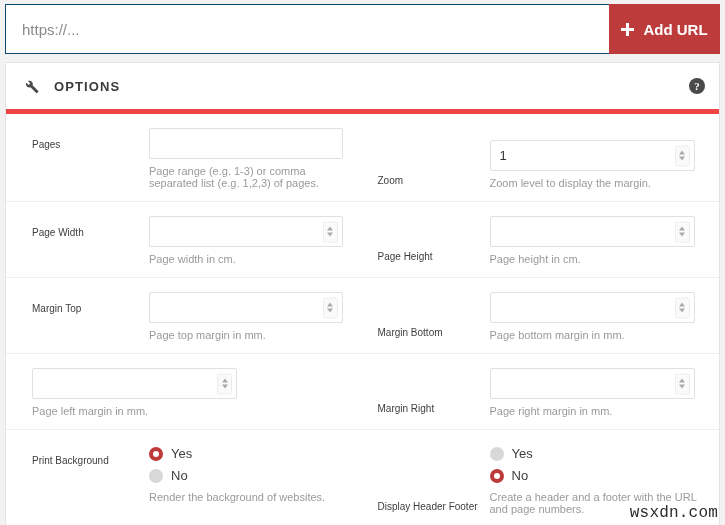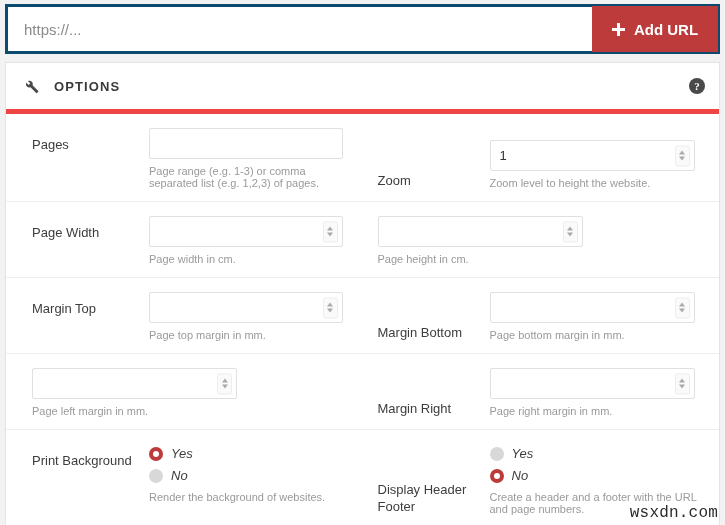--- a/index.html
+++ b/index.html
@@ -16,37 +16,37 @@
     background: #f2f2f2;
   }
 
   
   .url-bar {
     display: flex;
     align-items: stretch;
     height: 50px;
     margin: 4px 5px 0 5px;
     background: #fff;
-    border: 3px solid #0c4a6e;
+    border: 1px solid #0c4a6e;
     box-sizing: border-box;
   }
   .url-input {
     flex: 1 1 auto;
     border: none;
     outline: none;
     font-family: "Liberation Sans", sans-serif;
     font-size: 15px;
     color: #333;
     padding: 0 16px;
     background: transparent;
   }
   .url-input::placeholder { color: #8b8b8b; }
   .add-url-btn {
     flex: 0 0 auto;
-    width: 126px;
+    width: 111px;
     margin: -1px -1px -1px 0;
     background: #bd3b3b;
     color: #fff;
     border: none;
     font-family: "Liberation Sans", sans-serif;
     font-size: 15px;
     font-weight: 700;
     display: flex;
     align-items: center;
     justify-content: center;
@@ -124,21 +124,21 @@
   .col {
     display: flex;
     width: 50%;
     box-sizing: border-box;
   }
   .col-left  { padding-left: 26px; }
   .col-right { padding-left: 15px; align-items: flex-end; }
   .field-label {
     flex: 0 0 auto;
     width: 117px;
-    font-size: 13px;
+    font-size: 10px;
     color: #3d3d3d;
     line-height: 17px;
     padding-top: 8px;
     padding-right: 6px;
     box-sizing: border-box;
   }
   .col-right .field-label { width: 112px; }
   .field-area { flex: 1 1 auto; min-width: 0; padding-right: 20px; }
 
   .text-input {
@@ -184,21 +184,21 @@
 
   .help-text {
     font-size: 11px;
     color: #9a9a9a;
     line-height: 12px;
     margin-top: 6px;
     max-width: 210px;
   }
 
   
-  .radio-group { display: block; font-style: italic; }
+  .radio-group { display: block; }
   .radio-line {
     display: flex;
     align-items: center;
     gap: 8px;
     height: 19px;
     margin-bottom: 3px;
     cursor: pointer;
   }
   .radio {
     flex: 0 0 auto;
@@ -268,40 +268,41 @@
       <div class="col col-right">
         <div class="field-label">Zoom</div>
         <div class="field-area">
           <div class="input-wrap">
             <input class="text-input" type="text" value="1" style="">
             <span class="spinner">
               <i class="up"></i>
               <i class="down"></i>
             </span>
           </div>
-          <div class="help-text">Zoom level to height the website.</div>
+          <div class="help-text">Zoom level to display the margin.</div>
         </div>
       </div>
     </div>
 
     <div class="opt-row">
       <div class="col col-left">
         <div class="field-label">Page Width</div>
         <div class="field-area">
           <div class="input-wrap">
             <input class="text-input" type="text" value="" style="">
             <span class="spinner">
               <i class="up"></i>
               <i class="down"></i>
             </span>
           </div>
           <div class="help-text">Page width in cm.</div>
         </div>
       </div>
       <div class="col col-right">
+        <div class="field-label">Page Height</div>
         <div class="field-area">
           <div class="input-wrap">
             <input class="text-input" type="text" value="" style="">
             <span class="spinner">
               <i class="up"></i>
               <i class="down"></i>
             </span>
           </div>
           <div class="help-text">Page height in cm.</div>
         </div>

